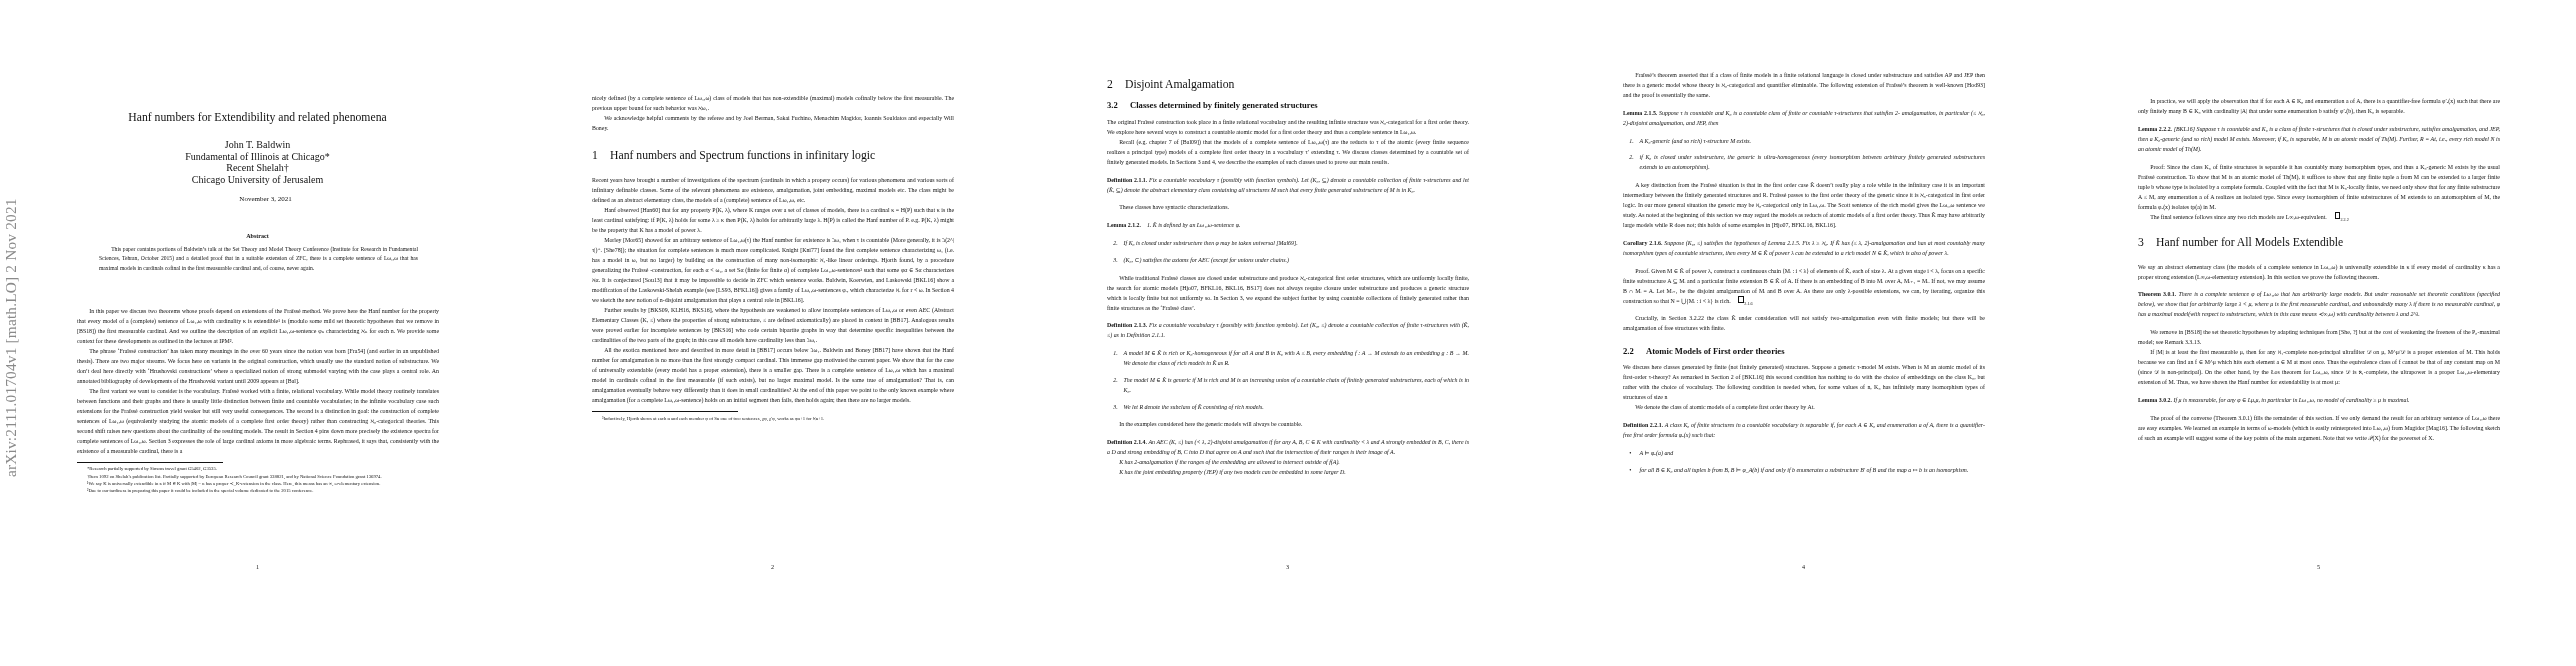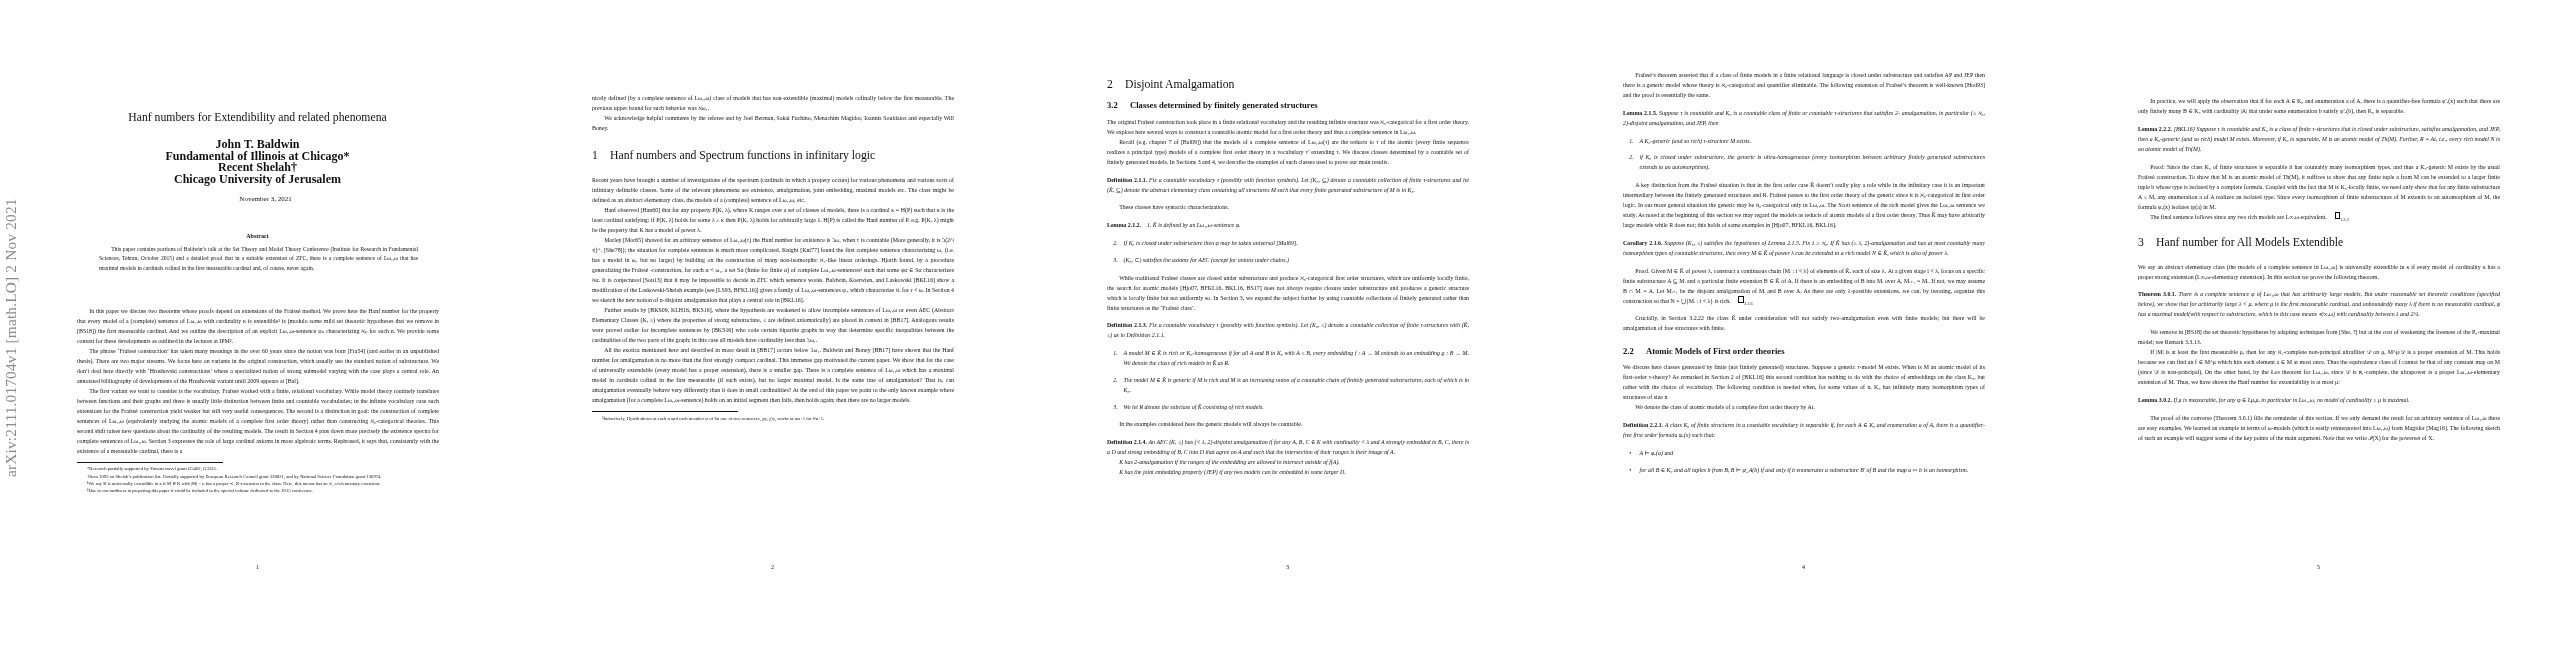--- a/index.html
+++ b/index.html
@@ -16,21 +16,21 @@
   .h2 .num { display:inline-block; width:23px; }
   .it { font-style:italic; }
   .b { font-weight:bold; }
   .list { margin:0; padding:0; list-style:none; }
   .list li { position:relative; padding-left:11px; font-style:italic; }
   .list li .ln { position:absolute; left:0.6px; top:0; font-style:italic; }
   .footrule { width:146px; height:0.6px; background:#111; margin:5.6px 0 3.3px; }
   .fn { font-size:4.7px; line-height:7.2px; text-indent:10px; margin:0; }
   .pnum { position:absolute; top:564px; width:515px; text-align:center; font-size:6.1px; }
   .title { position:absolute; top:99px; width:515px; text-align:center; font-size:11.7px;margin-top:12px; }
-  .authors { position:absolute; top:139px; width:515px; text-align:center; font-size:12px; line-height:11.7px;font-weight:bold; }
+  .authors { position:absolute; top:139px; width:515px; text-align:center; font-size:10px; line-height:11.7px; }
   .date { position:absolute; top:195px; width:515px; text-align:center; font-size:7px;padding-left:8px; }
   .abs-h { position:absolute; top:233px; width:515px; text-align:center; font-weight:bold; font-size:6.1px; }
   .abs { position:absolute; left:99px; width:319px; top:245px; font-size:5.6px; line-height:9.3px; text-align:justify; text-indent:12.2px; }
   .arxiv { position:absolute; left:2.2px; top:477px; transform-origin:left top; transform:rotate(-90deg);
            font-family:"Liberation Serif", serif; font-size:15.3px; color:#8a8a8a; white-space:nowrap; letter-spacing:0.2px; }
   sub, sup { font-size:70%; line-height:0; }
   .qed { display:inline-block; width:3.9px; height:5px; border:0.6px solid #111; vertical-align:-0.6px; margin-left:7.8px; }
 </style>
 </head>
 <body>

